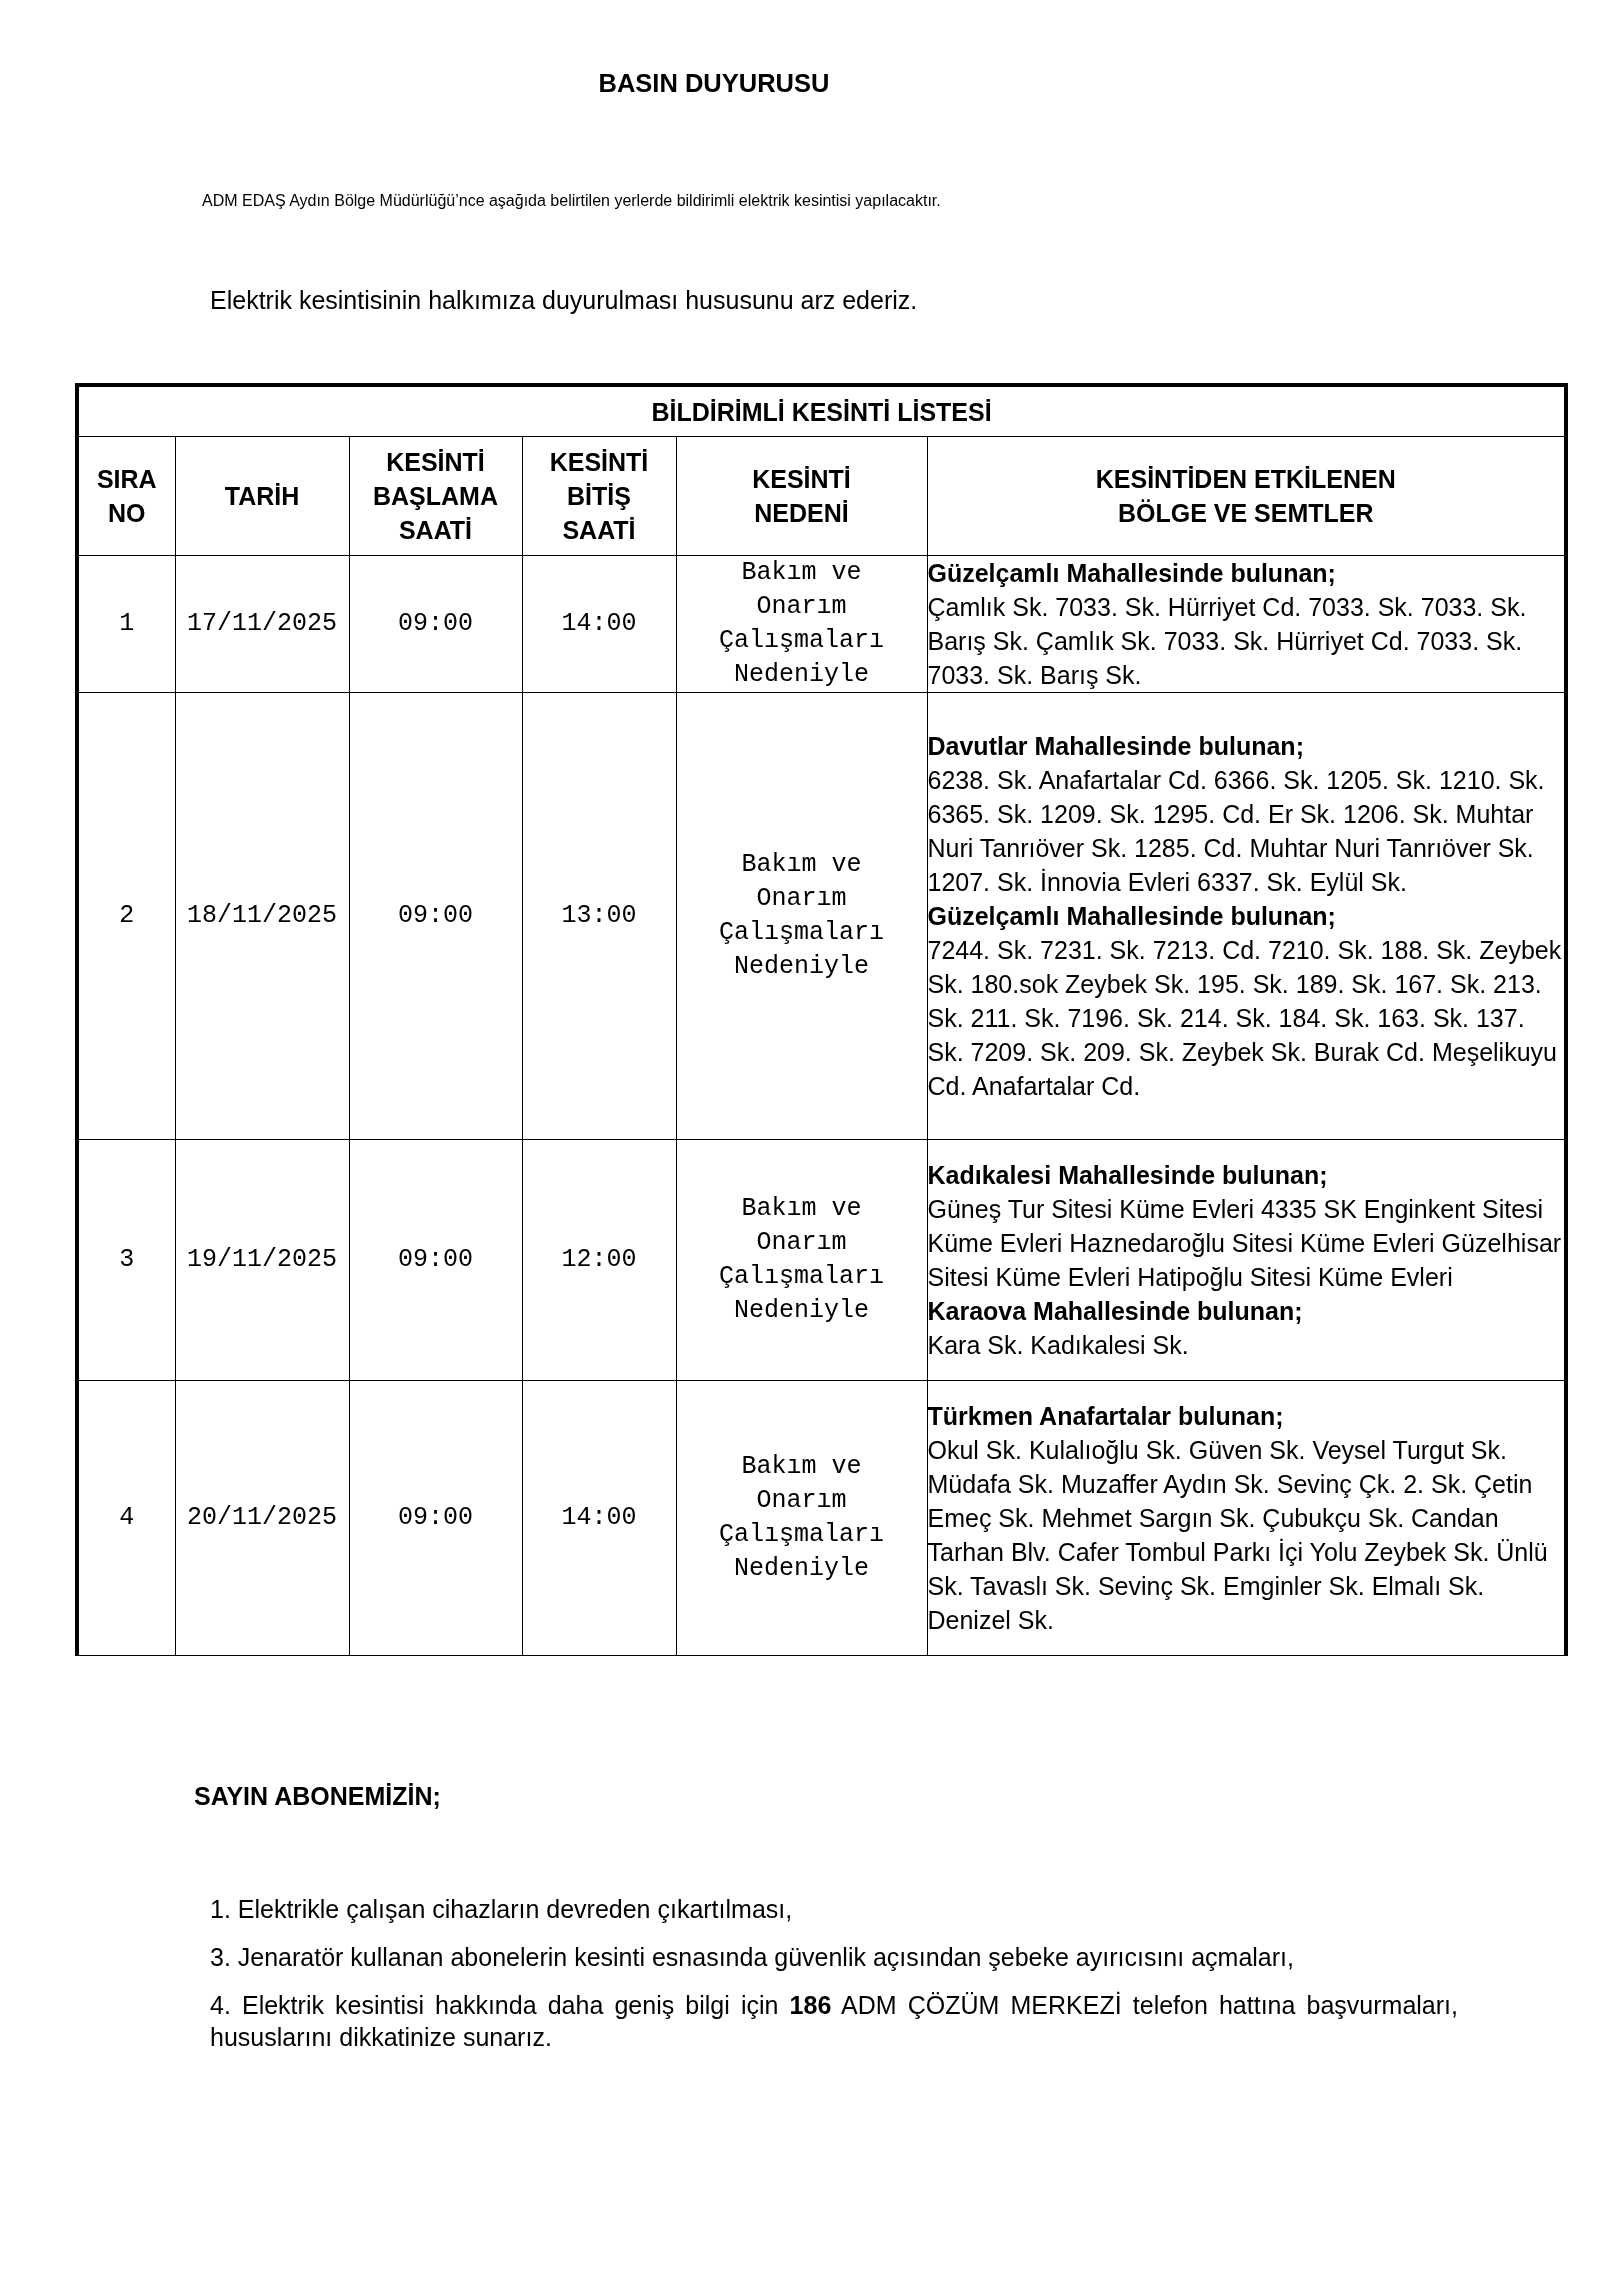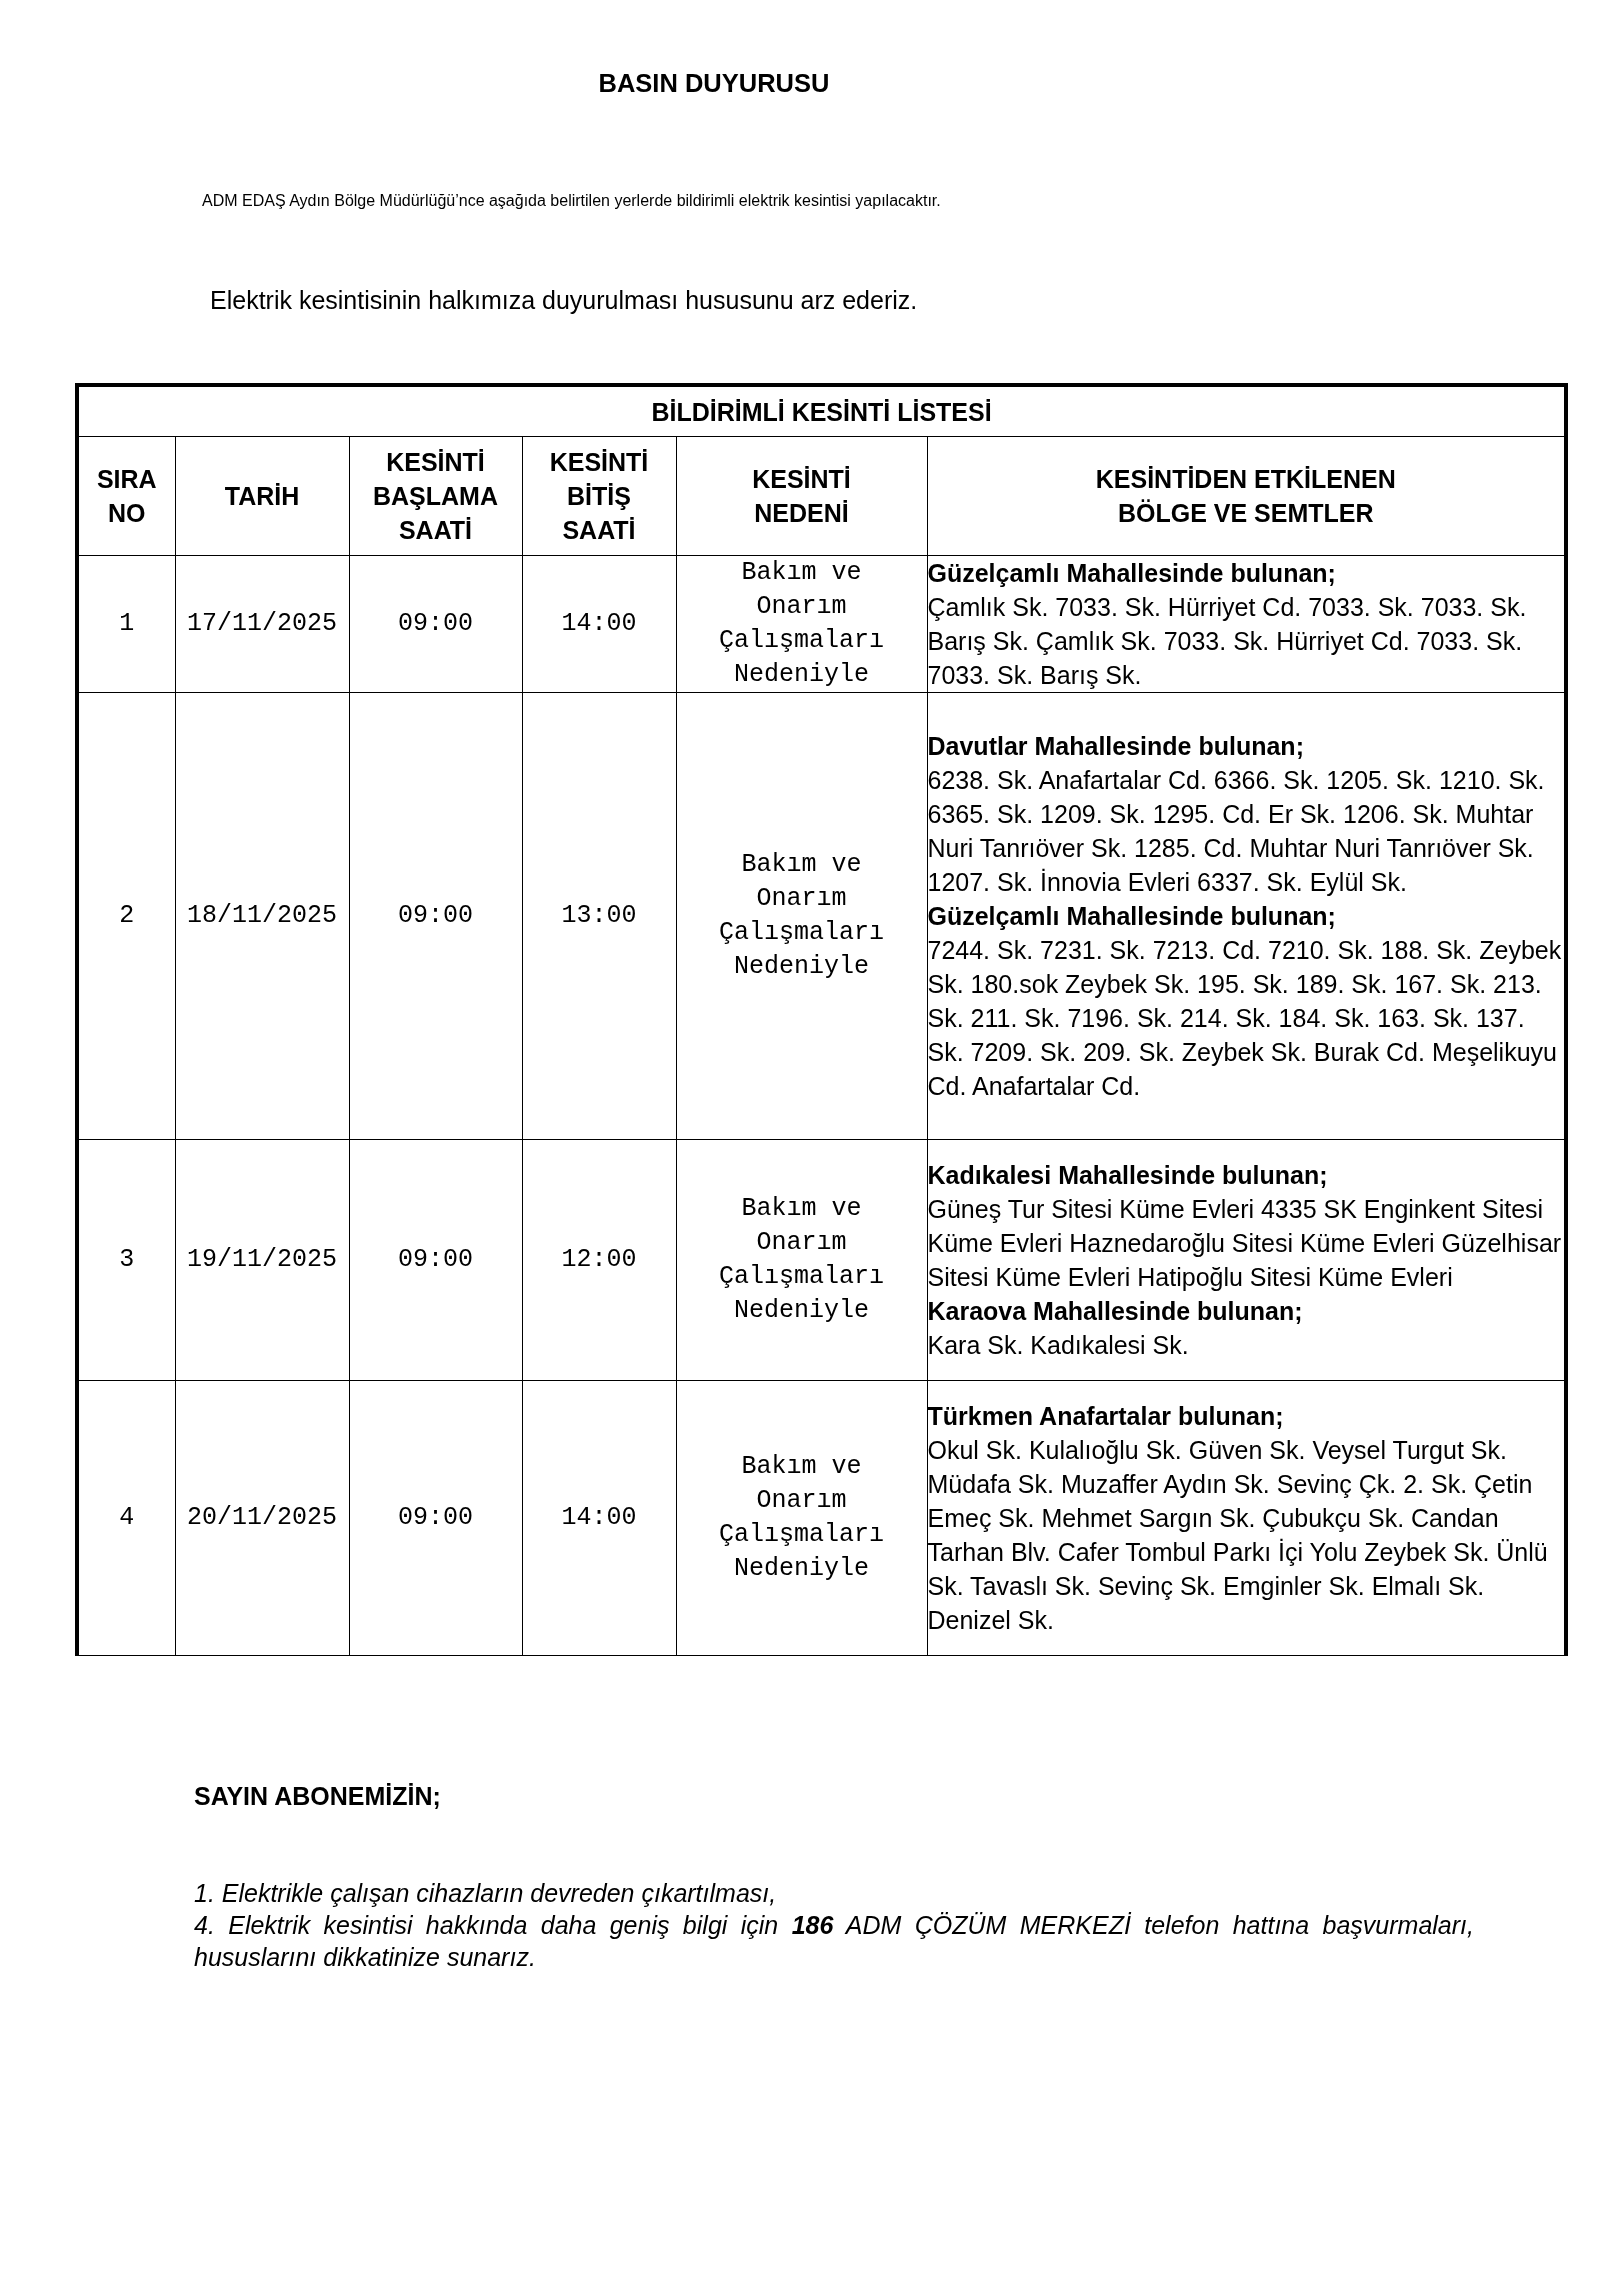--- a/index.html
+++ b/index.html
@@ -40,21 +40,21 @@
   tr.r2 td { height: 446px; }
   tr.r3 td { height: 240px; }
   tr.r4 td { height: 274px; }
   .notice-head {
     position: absolute; left: 194px; top: 1782px; font-weight: bold; font-size: 25px;
   }
   .notice-list {
     position: absolute; left: 194px; width: 1280px; top: 1877px;
     font-size: 25px; line-height: 32px; text-align: justify; margin: 0; padding: 0; list-style: none;
   }
-  .notice-list li { margin: 0; padding: 0; font-style: italic; }
+  .notice-list li { margin: 16px; padding: 0; }
   .bold { font-weight: bold; }
 </style>
 </head>
 <body>
 
 <div class="title">BASIN DUYURUSU</div>
 
 <p class="intro">ADM EDAŞ Aydın Bölge Müdürlüğü’nce aşağıda belirtilen yerlerde bildirimli elektrik kesintisi yapılacaktır.</p>
 <p class="intro2" style="top:267px">Elektrik kesintisinin halkımıza duyurulması hususunu arz ederiz.</p>
 
@@ -170,15 +170,16 @@
         <span class="area-body">Okul Sk. Kulalıoğlu Sk. Güven Sk. Veysel Turgut Sk. Müdafa Sk. Muzaffer Aydın Sk. Sevinç Çk. 2. Sk. Çetin Emeç Sk. Mehmet Sargın Sk. Çubukçu Sk. Candan Tarhan Blv. Cafer Tombul Parkı İçi Yolu Zeybek Sk. Ünlü Sk. Tavaslı Sk. Sevinç Sk. Emginler Sk. Elmalı Sk. Denizel Sk.</span>
       </td>
     </tr>
   </tbody>
 </table>
 
 <div class="notice-head">SAYIN ABONEMİZİN;</div>
 
 <ul class="notice-list">
   <li>1.  Elektrikle çalışan cihazların devreden çıkartılması,</li>
+  <li>3. Jenaratör kullanan abonelerin kesinti esnasında güvenlik açısından şebeke ayırıcısını açmaları,</li>
   <li><span>4. Elektrik kesintisi hakkında daha geniş bilgi için </span><span class="bold">186</span><span> ADM ÇÖZÜM MERKEZİ telefon hattına başvurmaları, hususlarını dikkatinize sunarız.</span></li>
 </ul>
 
 
 </body></html>

